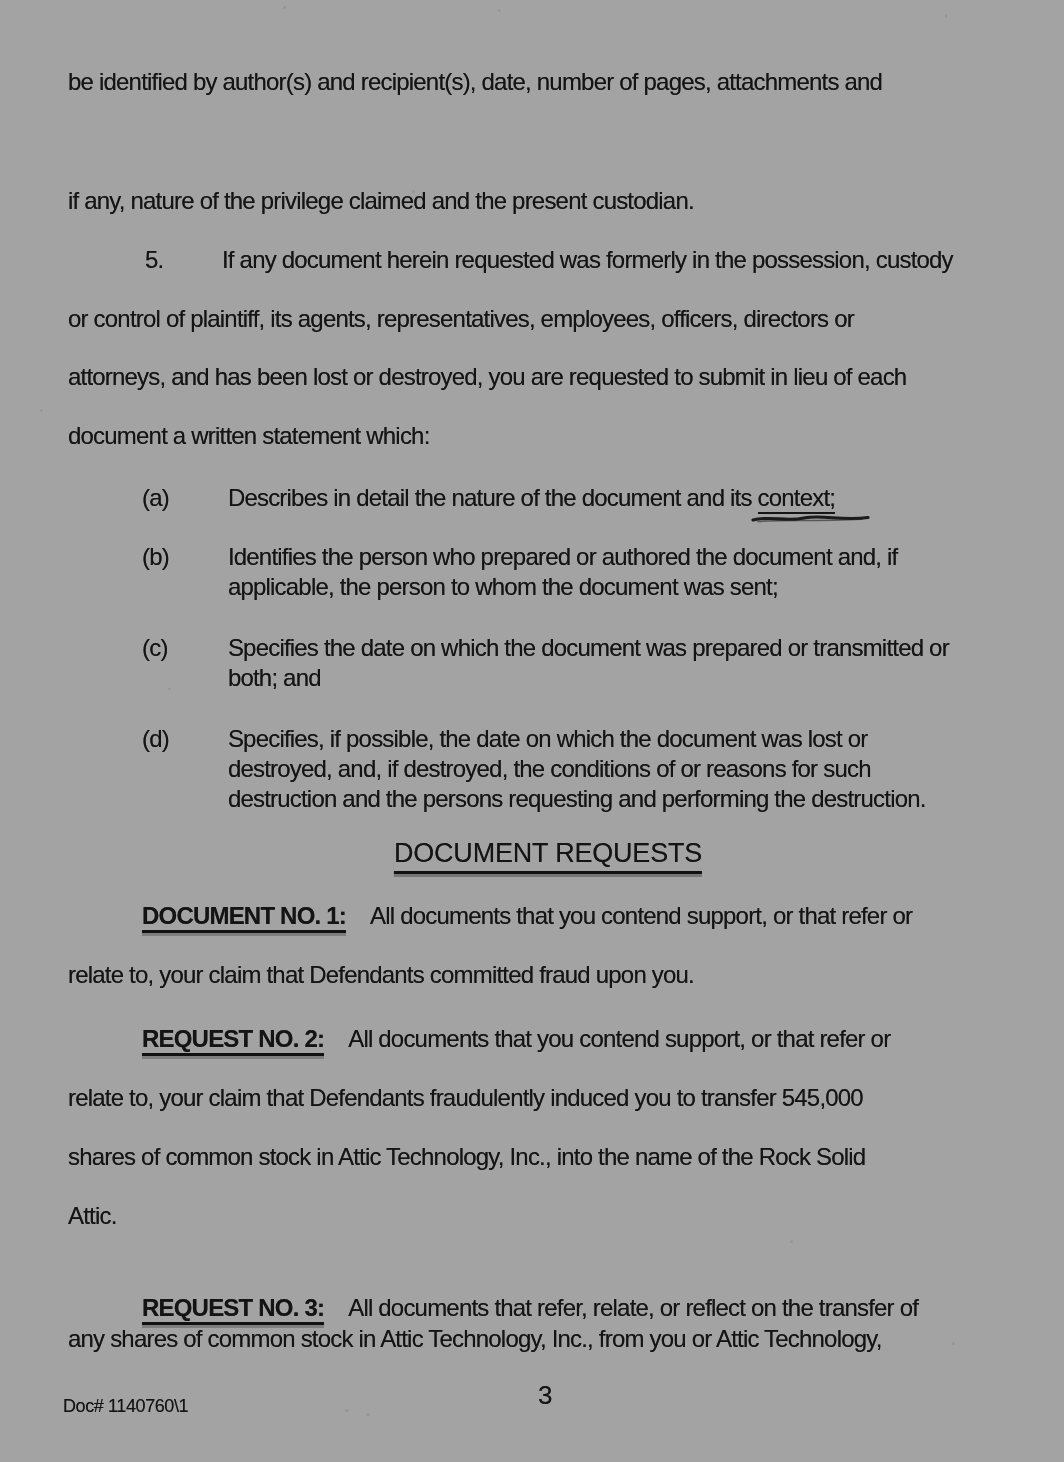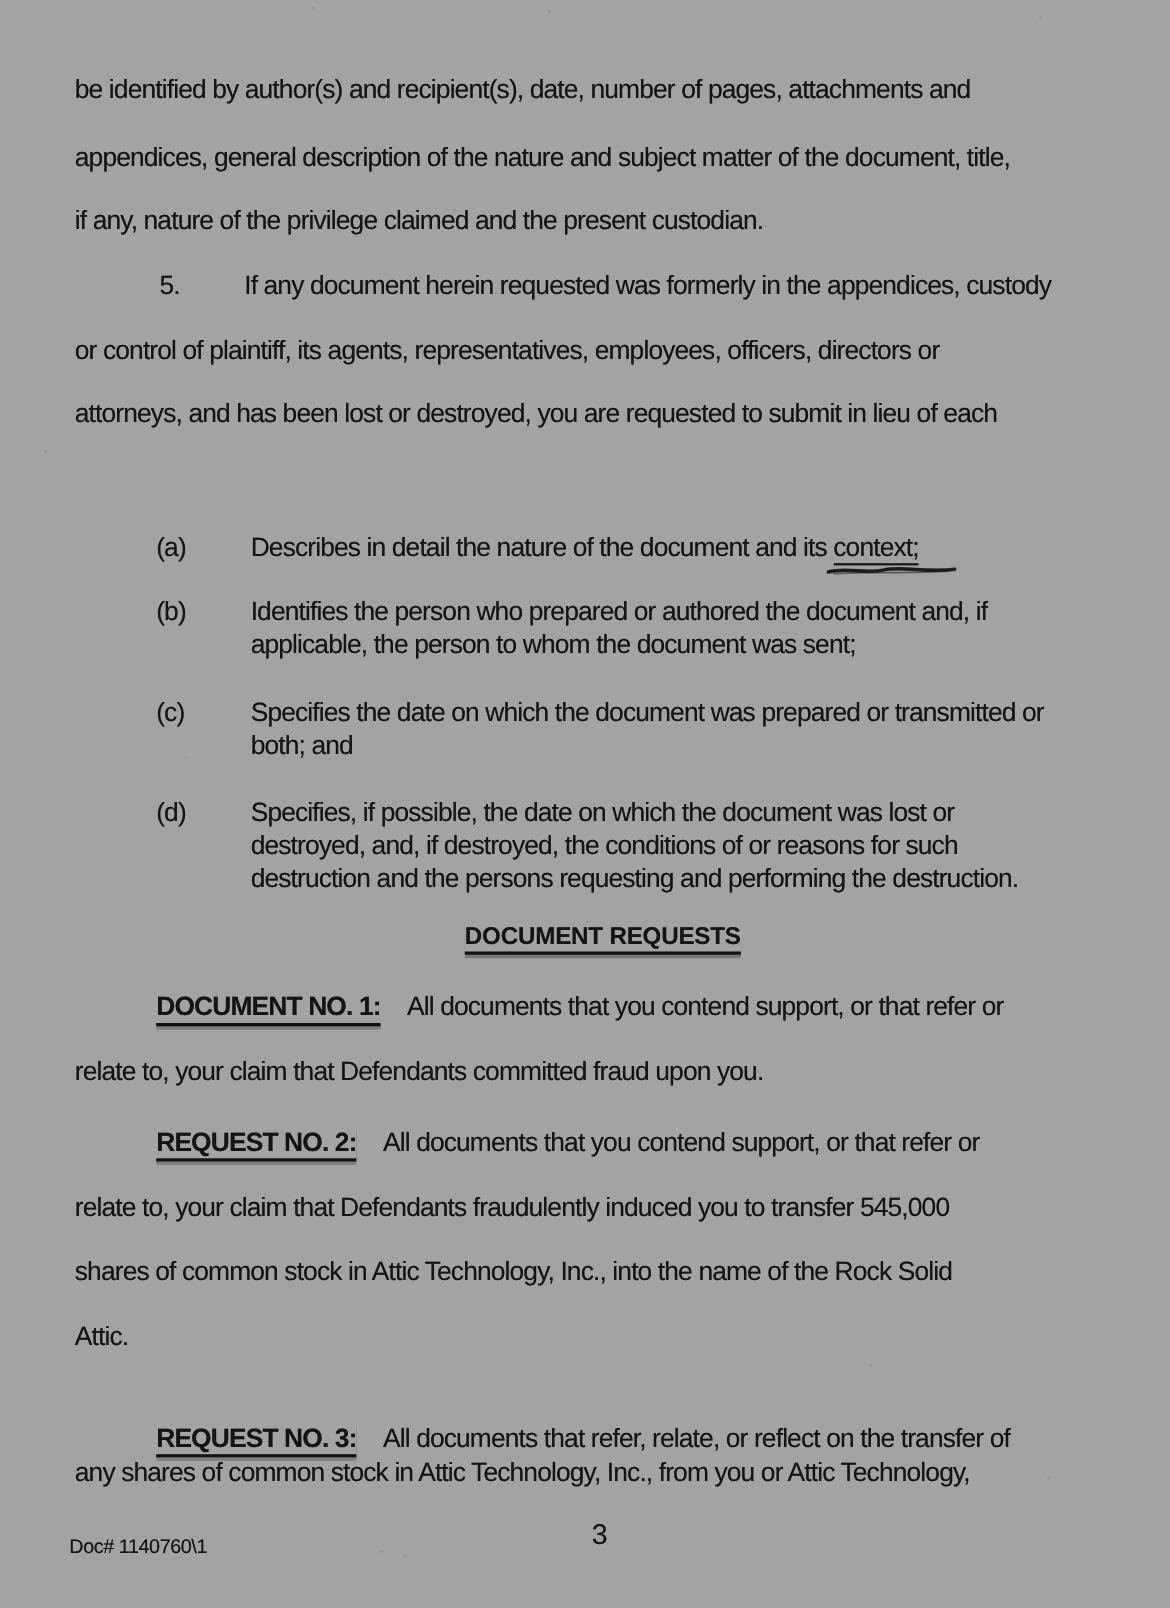--- a/index.html
+++ b/index.html
@@ -21,21 +21,21 @@
     text-shadow:0 0 0.5px rgba(10,10,10,.55);
   }
   .small{font-size:18px;letter-spacing:-0.4px;text-align:center;}
   .pagenum{font-size:26px;}
   .num-col{position:absolute;left:145px;}
   .sub{position:absolute;left:142px;}
   .sub .letter{display:inline-block;width:80px;vertical-align:top;line-height:30px;}
   .sub .lines{display:inline-block;vertical-align:top;}
   .sub .lines > div{height:30px;line-height:30px;white-space:nowrap;}
   .heading{
-    font-weight:bold;font-size:22px;letter-spacing:-0.2px;
+    font-weight:normal;font-size:27px;letter-spacing:-0.2px;
     border-bottom:3px solid #111;
     box-shadow:0 3px 0 rgba(17,17,17,.30);
     padding-bottom:2px;
     left:50%;transform:translateX(calc(-50% + 16px));
   }
   .req-label{
     font-weight:bold;
     border-bottom:3px solid #111;
     box-shadow:0 3px 0 rgba(17,17,17,.25);
     padding-bottom:1px;
@@ -48,27 +48,27 @@
   }
   .uline svg{position:absolute;left:-8px;bottom:-12px;height:11px;width:122px;}
   .speck{position:absolute;background:#8a8a8a;border-radius:50%;opacity:.55;}
 </style>
 </head>
 <body>
 
 <div id="page">
 
   <div class="ln" style="left:68px;top:68px;">be identified by author(s) and recipient(s), date, number of pages, attachments and</div>
-  <div class="ln" style="left:68px;top:130px;">appendices, general description of the nature and subject matter of the document, title,</div>
   <div class="ln" style="left:68px;top:187px;">if any, nature of the privilege claimed and the present custodian.</div>
 
   <div class="ln num-col" style="top:246px;">5.</div>
-  <div class="ln" style="left:222px;top:246px;">If any document herein requested was formerly in the appendices, custody</div>
+  <div class="ln" style="left:222px;top:246px;">If any document herein requested was formerly in the possession, custody</div>
   <div class="ln" style="left:68px;top:305px;">or control of plaintiff, its agents, representatives, employees, officers, directors or</div>
   <div class="ln" style="left:68px;top:363px;">attorneys, and has been lost or destroyed, you are requested to submit in lieu of each</div>
+  <div class="ln" style="left:68px;top:422px;">document a written statement which:</div>
 
   <div class="ln sub" style="top:483px;">
     <span class="letter">(a)</span>
     <span class="lines">
       <div><span>Describes in detail the nature of the document and its </span><span class="uline"><span>context;</span><svg viewBox="0 0 122 11">
               <path d="M3,7 C20,2.5 36,9 54,5 C72,1.5 92,8 118,4.5" fill="none" stroke="#1c1c1c" stroke-width="3.1" stroke-linecap="round"></path>
               <path d="M8,8.6 C34,6.5 64,8.8 112,6.2" fill="none" stroke="#1c1c1c" stroke-width="1.5" opacity="0.55" stroke-linecap="round"></path>
             </svg></span></div>
     </span>
   </div>

